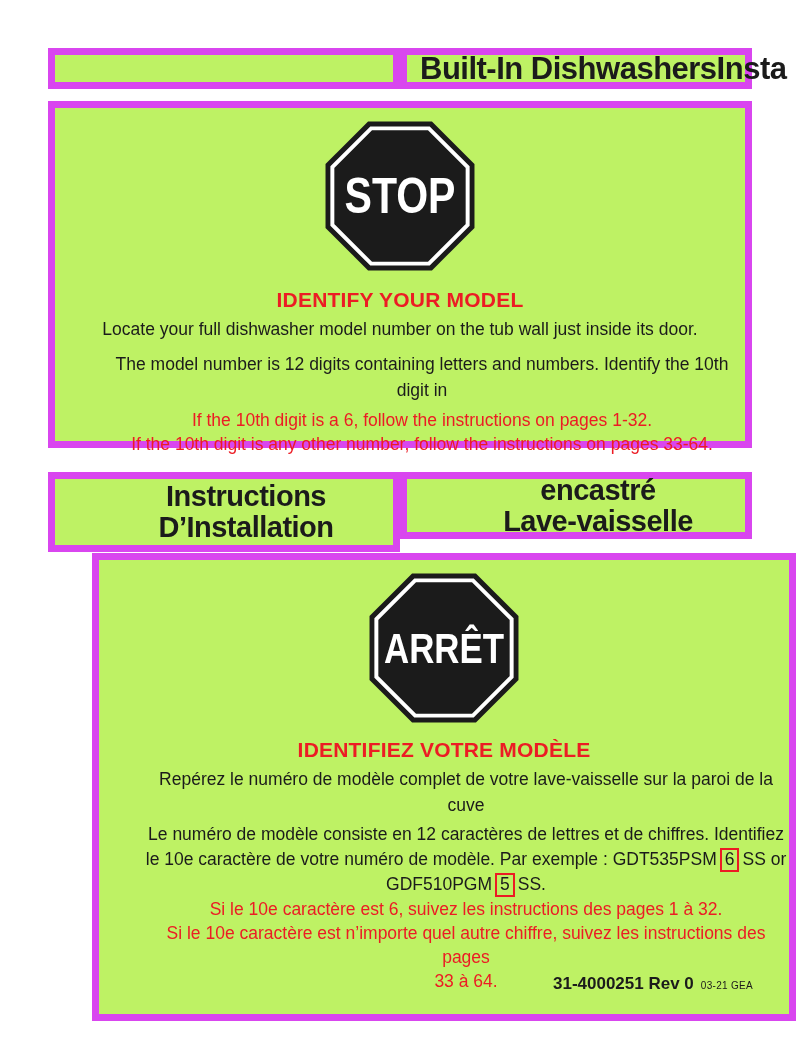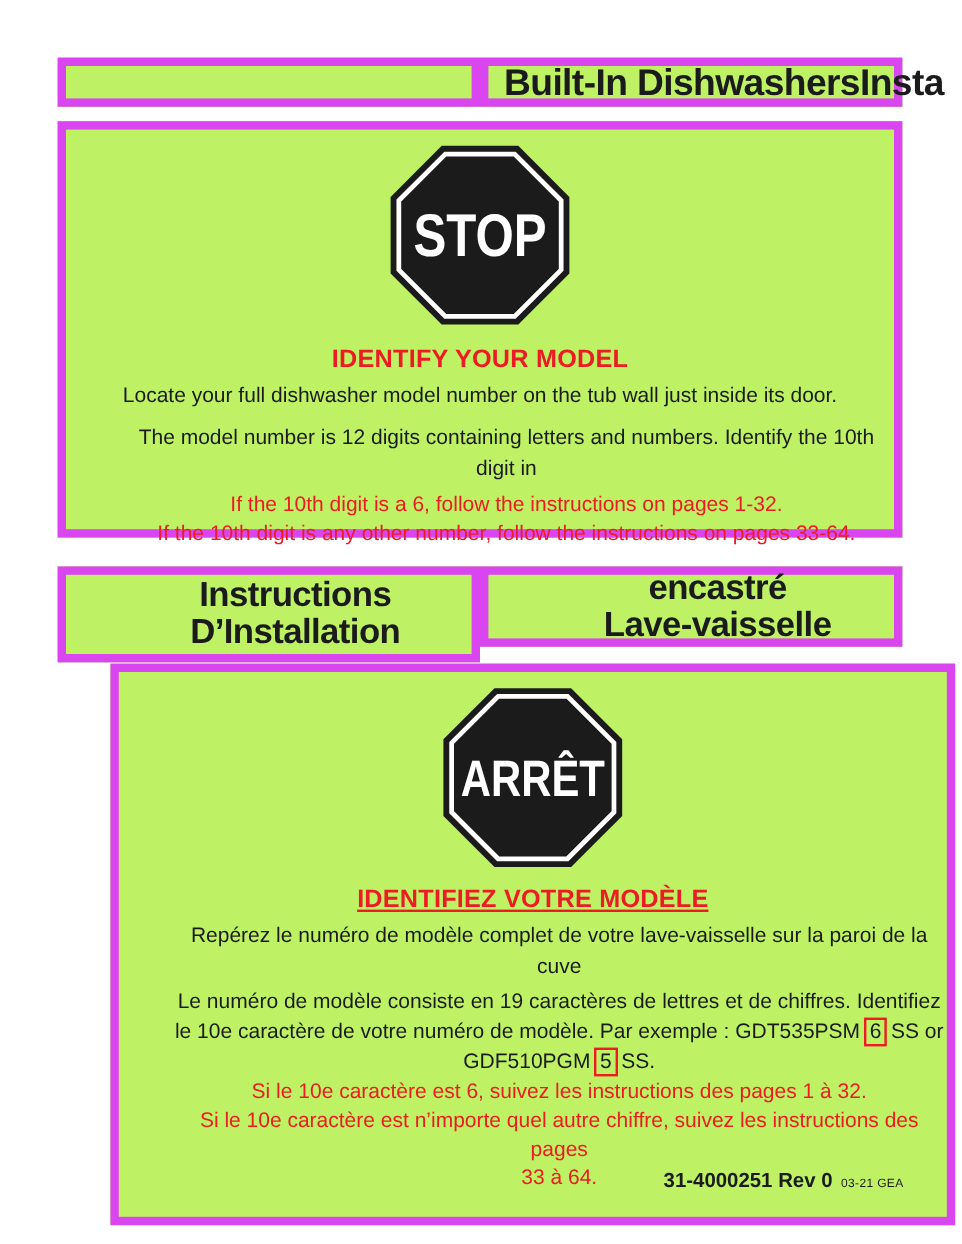--- a/index.html
+++ b/index.html
@@ -101,28 +101,28 @@
     <span class="line">Lave-vaisselle</span>
   </div>
 
   <div class="box-fr bordered">
     <svg class="sign" viewBox="0 0 100 100">
       <polygon points="29,1 71,1 99,29 99,71 71,99 29,99 1,71 1,29" fill="#1b1b1b"></polygon>
       <polygon points="31,5.5 69,5.5 94.5,31 94.5,69 69,94.5 31,94.5 5.5,69 5.5,31" fill="none" stroke="#ffffff" stroke-width="2.6"></polygon>
       <text x="50" y="60" text-anchor="middle" font-family="Liberation Sans, sans-serif" font-weight="bold" font-size="28" fill="#ffffff" textLength="79" lengthAdjust="spacingAndGlyphs">ARRÊT</text>
     </svg>
 
-    <p class="heading heading-fr" style="color: rgb(236, 28, 36); text-decoration: underline;">IDENTIFIEZ VOTRE MODÈLE</p>
+    <p class="heading heading-fr" style="color: rgb(236, 28, 36);">IDENTIFIEZ VOTRE MODÈLE</p>
 
     <p class="para" style="margin-top:4px">
       <span class="line">Repérez le numéro de modèle complet de votre lave-vaisselle sur la paroi de la cuve</span>
     </p>
 
     <p class="para para-fr2">
-      <span class="line">Le numéro de modèle consiste en 19 caractères de lettres et de chiffres. Identifiez</span>
+      <span class="line">Le numéro de modèle consiste en 12 caractères de lettres et de chiffres. Identifiez</span>
       <span class="line"><span>le 10e caractère de votre numéro de modèle. Par exemple :  GDT535PSM</span><span class="digit-box" style="border-color: rgb(236, 28, 36);">6</span><span>SS or</span></span>
       <span class="line"><span>GDF510PGM</span><span class="digit-box" style="border-color: rgb(236, 28, 36);">5</span><span>SS.</span></span>
     </p>
 
     <p class="rednote rednote-fr" style="color: rgb(236, 28, 36);">
       <span class="line">Si le 10e caractère est 6, suivez les instructions des pages 1 à 32.</span>
       <span class="line">Si le 10e caractère est n’importe quel autre chiffre, suivez les instructions des pages</span>
       <span class="line">33 à 64.</span>
     </p>
   </div>

